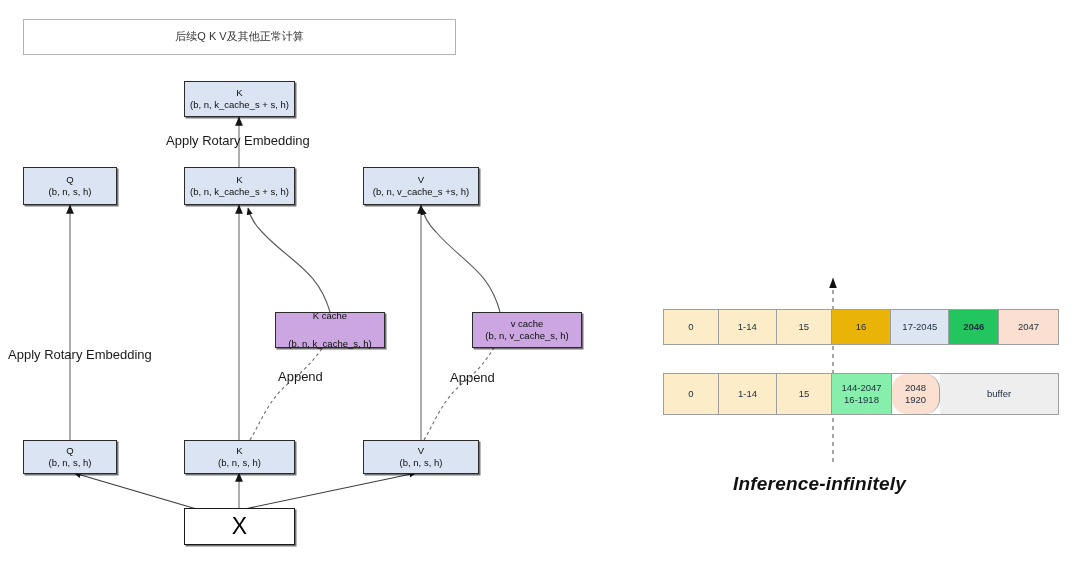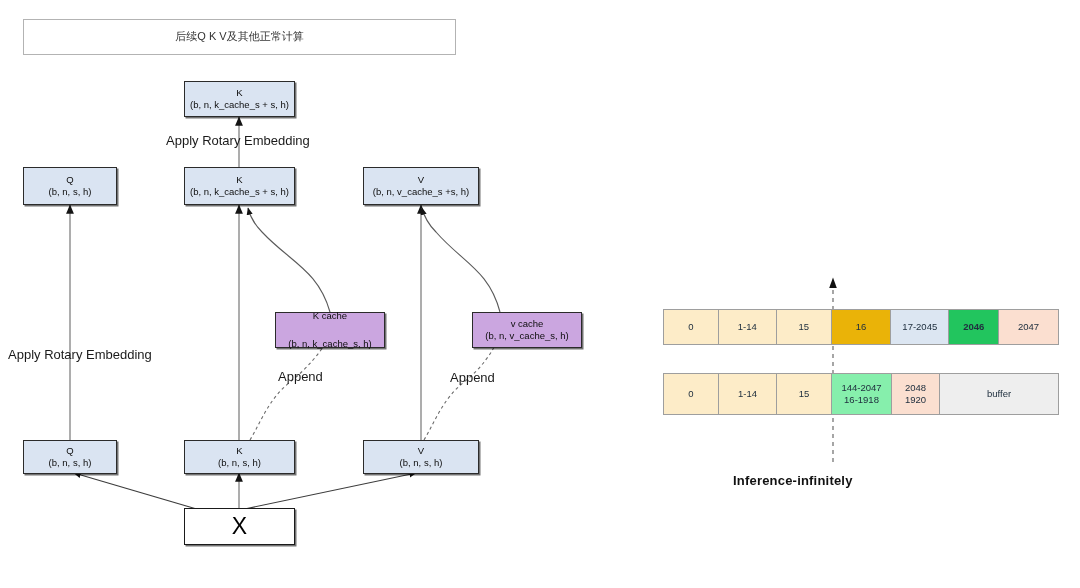--- a/index.html
+++ b/index.html
@@ -99,25 +99,26 @@
     text-align: center;
     font-size: 9.5px;
     color: #20303f;
     line-height: 1.25;
     white-space: pre-line;
   }
   .cell:last-child { border-right: none; }
 
   .caption {
     position: absolute;
-    font-size: 13px;
+    font-size: 19px;
     font-weight: bold;
     color: #111111;
     white-space: nowrap;
     letter-spacing: 0.2px;
+    font-style: italic;
   }
 </style>
 </head>
 <body>
 
 <div id="canvas">
 
   <svg id="edges" viewBox="0 0 1080 588">
     <defs>
       <marker id="arrowDark" markerWidth="9" markerHeight="9" refX="6.2" refY="3.2" orient="auto" markerUnits="strokeWidth">
@@ -224,20 +225,20 @@
       <div class="cell" style="flex: 50 0 0px; background: #22c55e; font-weight: bold;">2046</div>
       <div class="cell" style="flex: 60 0 0px; background: rgb(251, 223, 208);">2047</div>
     </div>
 
   <div class="strip" id="strip-bottom" style="left:663px; top:373px; width:396px; height:42px;">
       <div class="cell" style="flex: 55 0 0px; background: rgb(253, 236, 200);">0</div>
       <div class="cell" style="flex: 58 0 0px; background: rgb(253, 236, 200);">1-14</div>
       <div class="cell" style="flex: 55 0 0px; background: rgb(253, 236, 200);">15</div>
       <div class="cell" style="flex: 60 0 0px; background: #86efac;">144-2047
 16-1918</div>
-      <div class="cell" style="flex: 48 0 0px; background: rgb(251, 223, 208);">2048
+      <div class="cell" style="flex: 48 0 0px; background: rgb(251, 223, 208); border-radius: 15px;">2048
 1920</div>
       <div class="cell" style="flex: 120 0 0px; background: rgb(238, 238, 238);">buffer</div>
     </div>
 
   <div class="caption" style="left:733px; top:473px;">Inference-infinitely</div>
 
 </div>
 
 </body></html>

